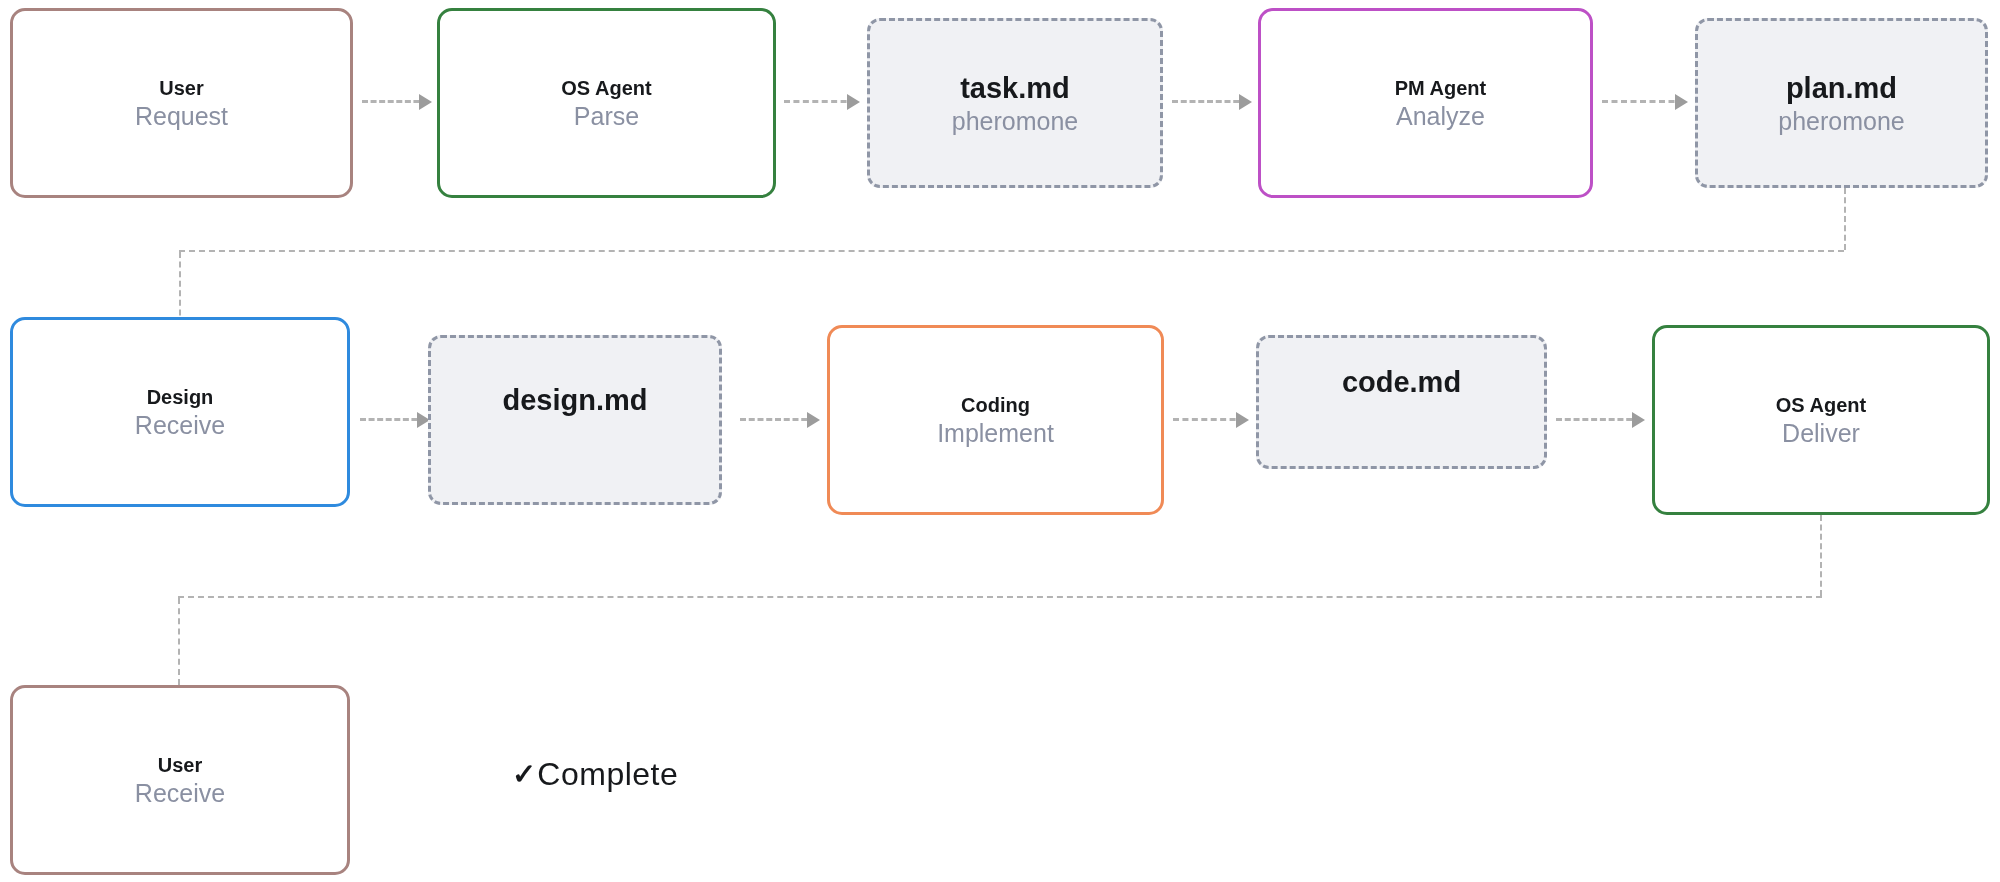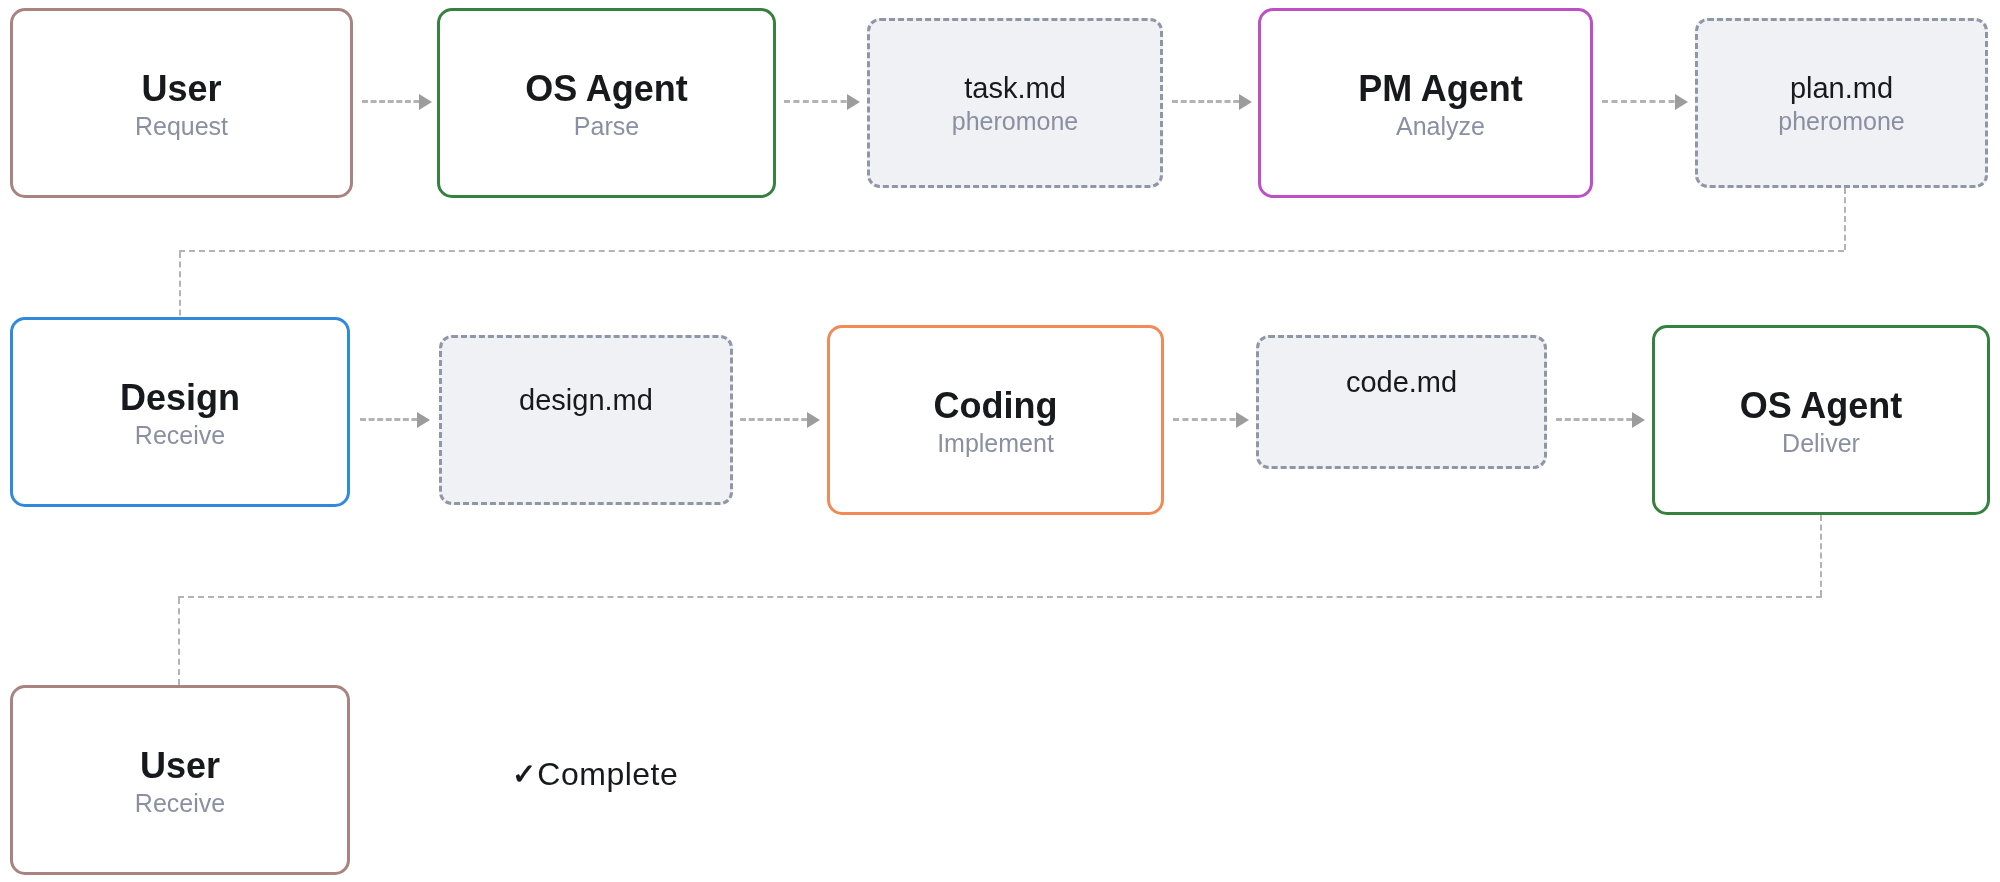--- a/index.html
+++ b/index.html
@@ -23,25 +23,25 @@
     background:var(--node-fill,#fff);
     border:3px solid #888;
     border-radius:15px;
   }
   .node.file{
     background:var(--file-fill,#f0f1f4);
     border:3px dashed var(--file-border,#8f96a6);
     border-radius:13px;
   }
   .title{
-    font-size:36px;font-weight:bold;
+    font-size:20px;font-weight:bold;
     color:var(--title-text,#17191c);
     line-height:1.25;
   }
-  .file .title{font-weight:normal;font-size:29px;}
+  .file .title{font-weight:bold;font-size:29px;}
   .file.single .title{transform:translateY(-20px);}
   .subtitle{
     font-size:25px;
     color:var(--subtitle-text,#8a90a2);
     margin-top:0;
     line-height:1.2;
   }
   .arrow{
     position:absolute;height:0;
     border-top:3px dashed var(--connector,#ababab);
@@ -121,21 +121,21 @@
 
   <div class="node solid" style="left: 10px; top: 317px; width: 340px; height: 190px; border-color: rgb(47, 138, 222);">
     <div class="title">Design</div>
     <div class="subtitle">Receive</div>
   </div>
 
   <div class="arrow" style="left:360px;top:418px;width:66px">
     <span class="arrowhead"></span>
   </div>
 
-  <div class="node file single" style="left:439px;top:335px;width:294px;height:170px">
+  <div class="node file single" style="left:428px;top:335px;width:294px;height:170px">
     <div class="title">design.md</div>
   </div>
 
   <div class="arrow" style="left:740px;top:418px;width:76px">
     <span class="arrowhead"></span>
   </div>
 
   <div class="node solid" style="left: 827px; top: 325px; width: 337px; height: 190px; border-color: rgb(240, 138, 86);">
     <div class="title">Coding</div>
     <div class="subtitle">Implement</div>

